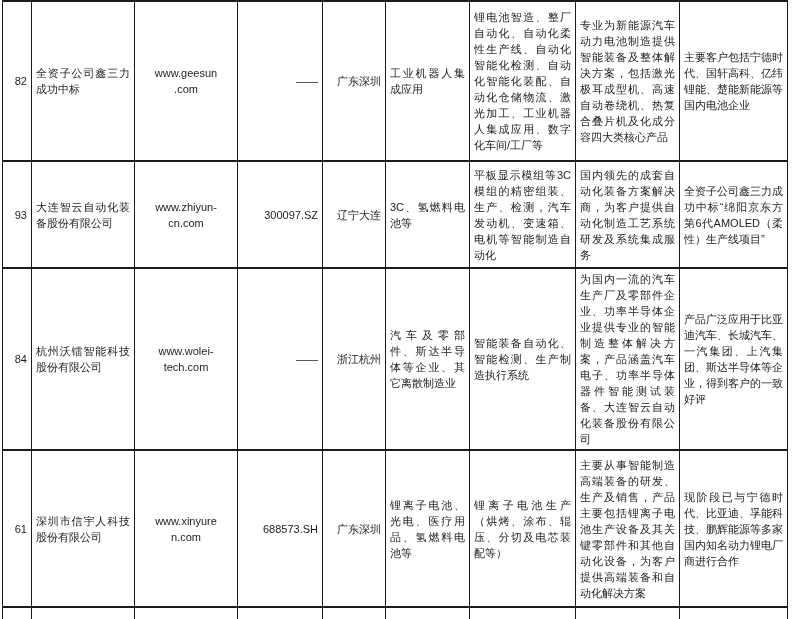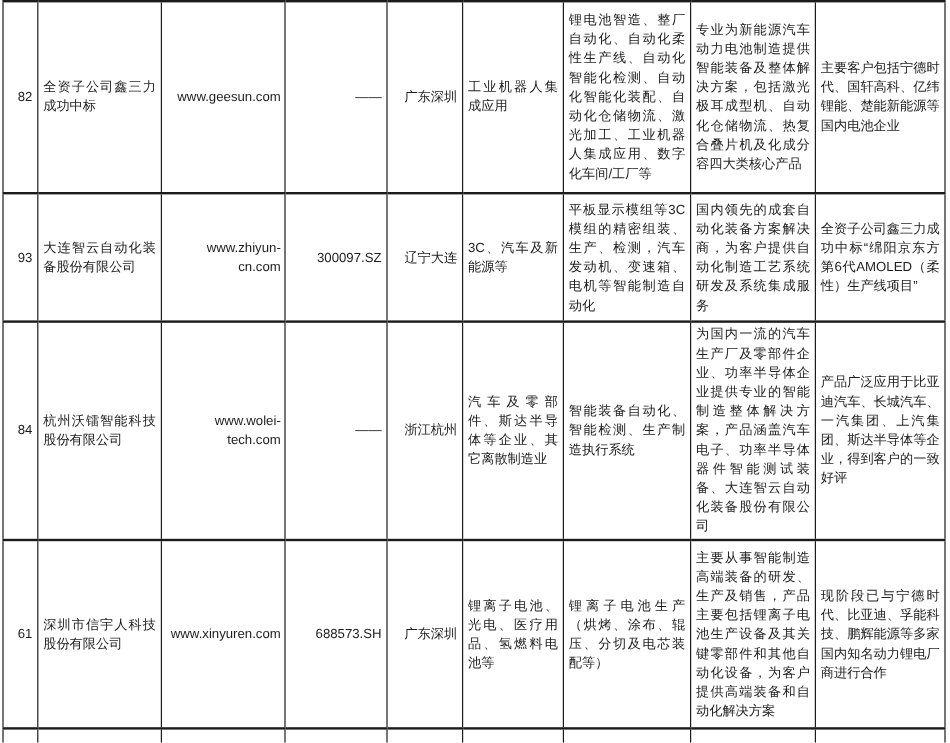--- a/index.html
+++ b/index.html
@@ -27,21 +27,21 @@
     border-width: 2px 1px;
     padding: 2px 4px;
     vertical-align: middle;
     font-size: 11px;
     line-height: 16px;
     overflow: hidden;
     word-break: break-word;
   }
   td.c-center { text-align: right; }
   td.c-just   { text-align: justify; }
-  td.c-web    { text-align: right; padding: 2px 3px; border-radius: 29px; }
+  td.c-web    { text-align: center; padding: 2px 19px; border-radius: 29px; }
   tr.partial-top td    { border-top: 0;  padding: 0; }
   tr.partial-bottom td { border-bottom: 0; padding: 0; }
 </style>
 </head>
 <body>
 
 <div class="page">
   <table class="company-table">
     <colgroup>
       <col style="width:29px">
@@ -69,31 +69,31 @@
     </tr>
 
     <tr style="height:160px">
       <td class="c-center">82</td>
       <td class="c-just">全资子公司鑫三力成功中标</td>
       <td class="c-web">www.geesun.com</td>
       <td class="c-center">——</td>
       <td class="c-center">广东深圳</td>
       <td class="c-just">工业机器人集成应用</td>
       <td class="c-just">锂电池智造、整厂自动化、自动化柔性生产线、自动化智能化检测、自动化智能化装配、自动化仓储物流、激光加工、工业机器人集成应用、数字化车间/工厂等</td>
-      <td class="c-just">专业为新能源汽车动力电池制造提供智能装备及整体解决方案，包括激光极耳成型机、自动化仓储物流、热复合叠片机及化成分容四大类核心产品</td>
+      <td class="c-just">专业为新能源汽车动力电池制造提供智能装备及整体解决方案，包括激光极耳成型机、高速自动卷绕机、热复合叠片机及化成分容四大类核心产品</td>
       <td class="c-just">主要客户包括宁德时代、国轩高科、亿纬锂能、楚能新能源等国内电池企业</td>
     </tr>
 
     <tr style="height:107px">
       <td class="c-center">93</td>
       <td class="c-just">大连智云自动化装备股份有限公司</td>
       <td class="c-web">www.zhiyun-cn.com</td>
       <td class="c-center">300097.SZ</td>
       <td class="c-center">辽宁大连</td>
-      <td class="c-just">3C、汽车及新能源等</td>
+      <td class="c-just">3C、氢燃料电池等</td>
       <td class="c-just">平板显示模组等3C模组的精密组装、生产、检测，汽车发动机、变速箱、电机等智能制造自动化</td>
       <td class="c-just">国内领先的成套自动化装备方案解决商，为客户提供自动化制造工艺系统研发及系统集成服务</td>
       <td class="c-just">全资子公司鑫三力成功中标“绵阳京东方第6代AMOLED（柔性）生产线项目”</td>
     </tr>
 
     <tr style="height:178px">
       <td class="c-center">84</td>
       <td class="c-just">杭州沃镭智能科技股份有限公司</td>
       <td class="c-web">www.wolei-tech.com</td>
       <td class="c-center">——</td>

